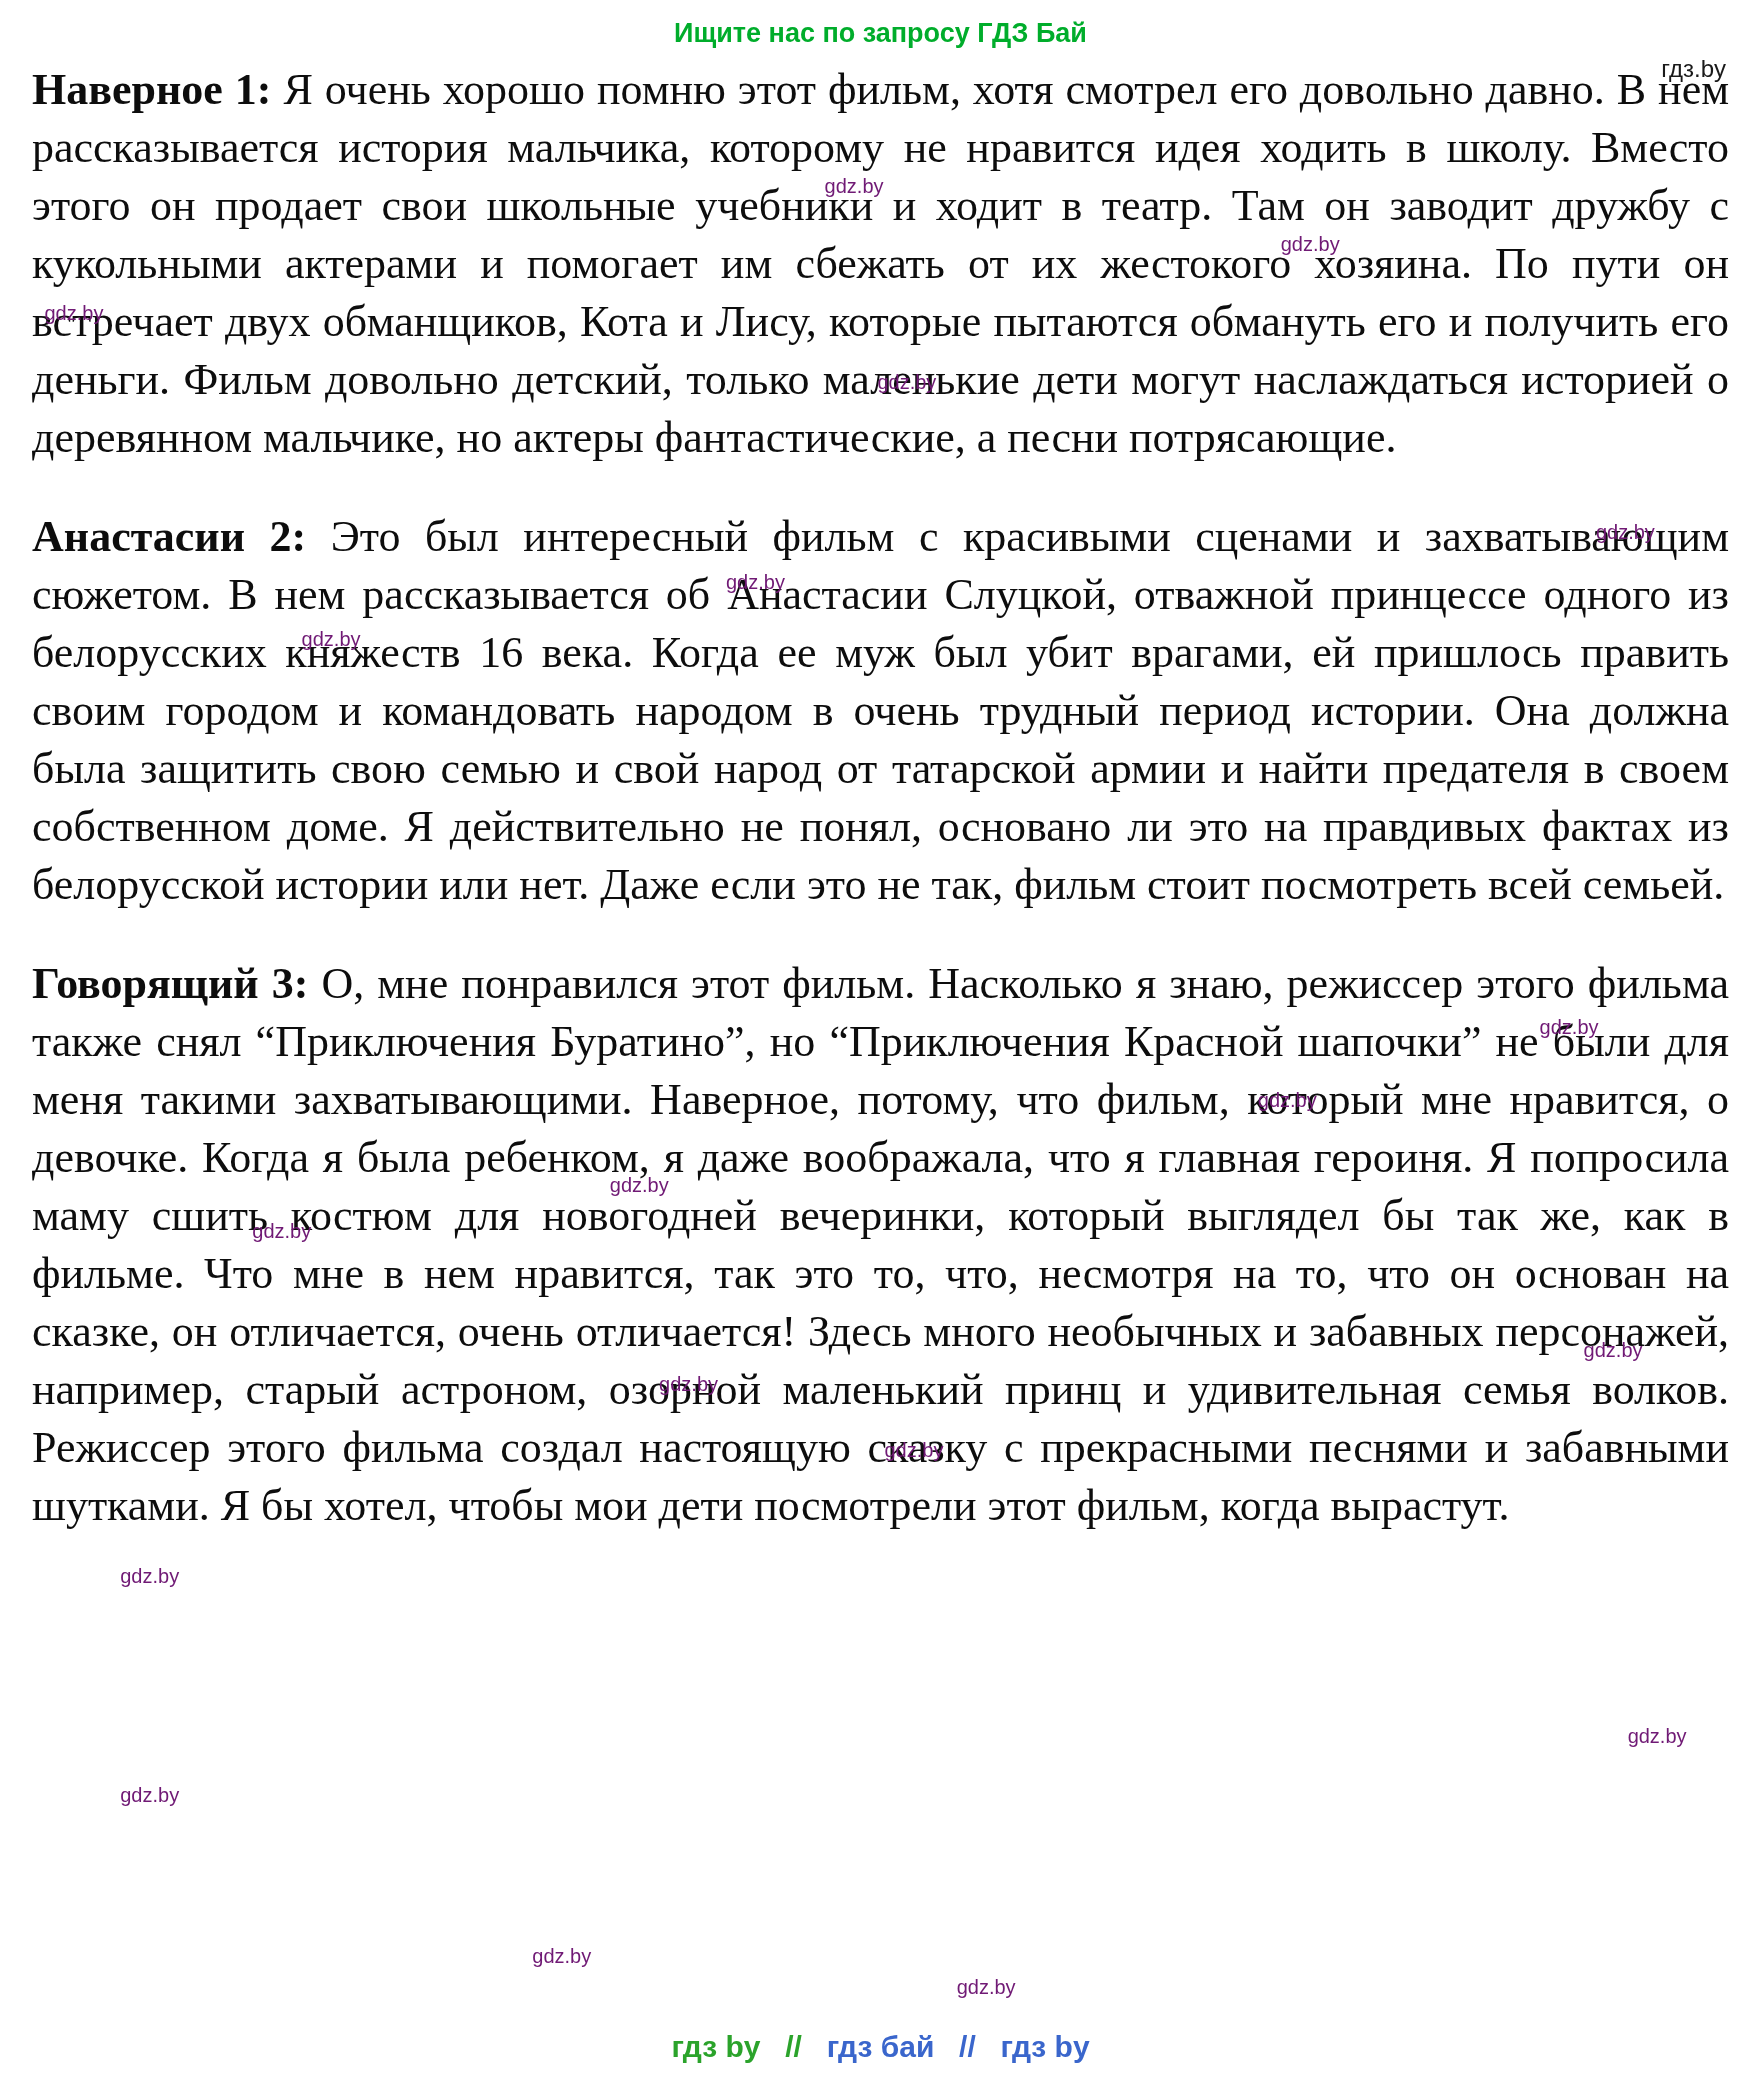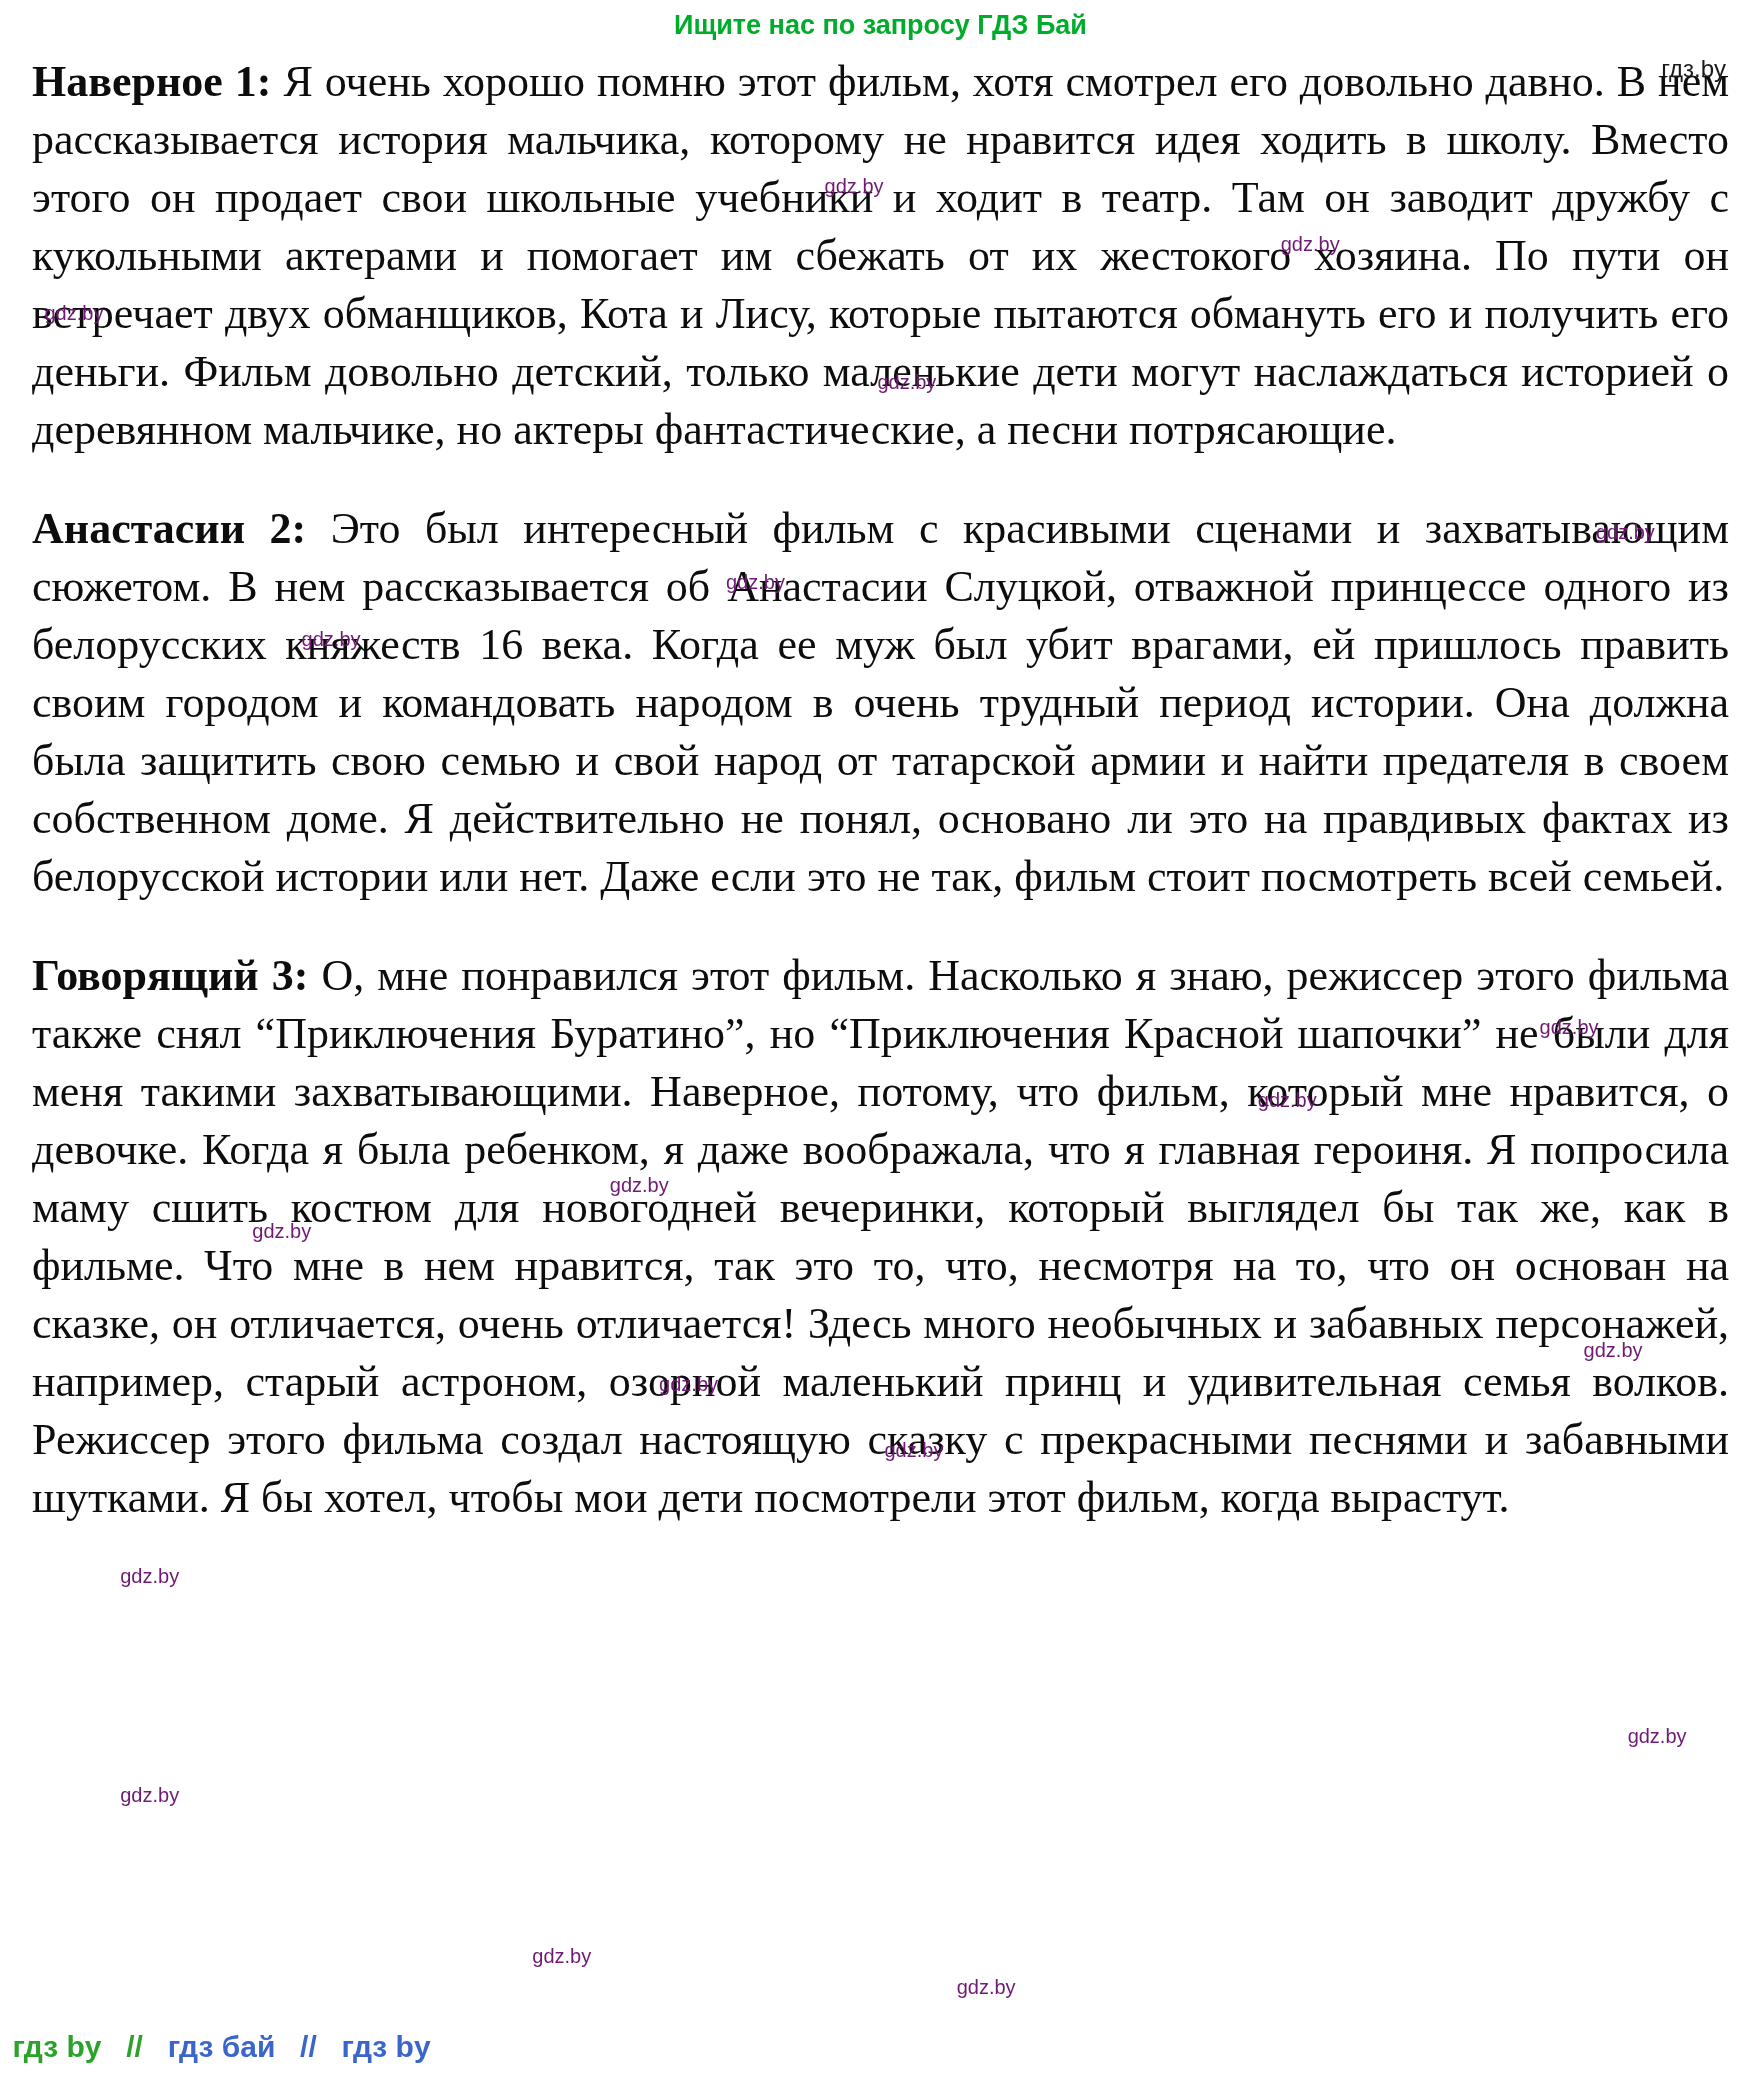--- a/index.html
+++ b/index.html
@@ -9,21 +9,21 @@
     background: #ffffff;
     font-family: "Liberation Serif", serif;
     position: relative;
     overflow: hidden;
   }
   .page {
     position: relative;
     width: 100%;
     height: 100%;
     box-sizing: border-box;
-    padding: 6px 32px 0 32px;
+    padding: 14px 32px 0 32px;
   }
   .promo {
     text-align: center;
     font-family: "Liberation Sans", sans-serif;
     font-size: 27px;
     font-weight: bold;
     color: #00ad2b;
     margin: 3.5px 0 12.4px 0;
   }
   .corner-mark {
@@ -55,21 +55,21 @@
     font-family: "Liberation Sans", sans-serif;
     font-size: 20px;
     color: #701a75;
     white-space: nowrap;
   }
   .footer {
     position: absolute;
     left: 0;
     bottom: 23px;
     width: 100%;
-    text-align: left;
+    text-align: center;
     font-family: "Liberation Sans", sans-serif;
     font-size: 30px;
     font-weight: bold;
   }
   .fseg { margin: 0 12.4px; }
 </style>
 </head>
 <body>
 
 <div class="page">

